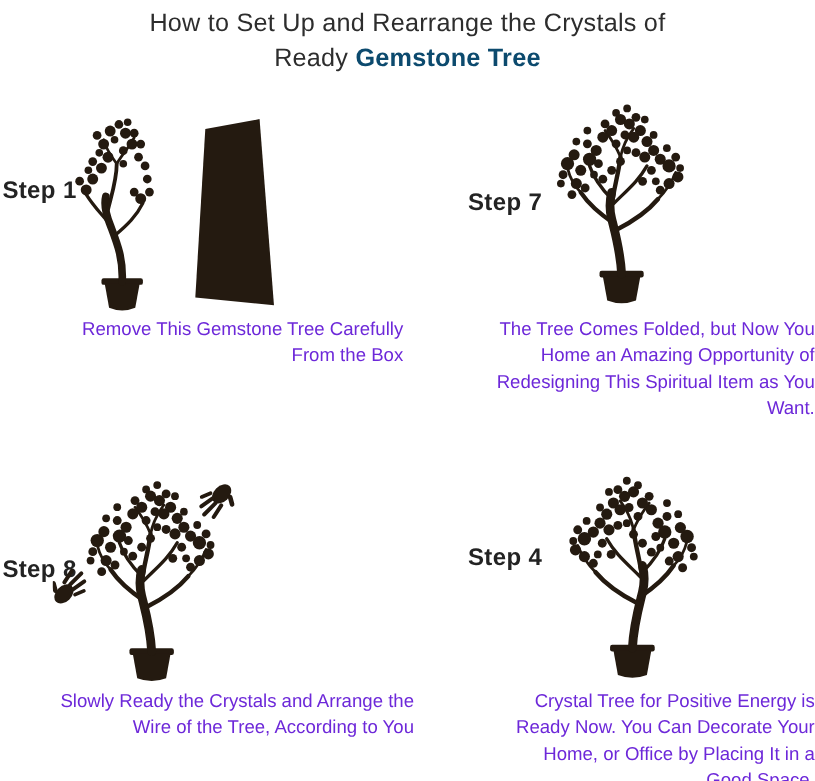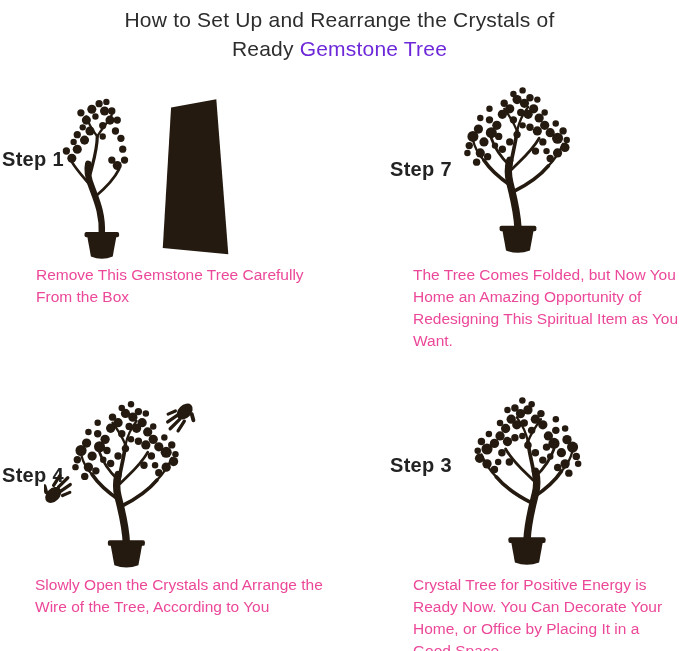--- a/index.html
+++ b/index.html
@@ -1,24 +1,24 @@
 <!DOCTYPE html>
 <html><head>
 <meta charset="utf-8">
 <style>
   html,body{margin:0;padding:0;background:#ffffff;}
   body{font-family:"Liberation Sans",sans-serif;}
   .page{position:relative;width:679px;height:651px;background:#ffffff;overflow:hidden;}
   .title{position:absolute;top:6px;left:0;width:100%;text-align:center;
          font-size:21px;color:#2d2d2d;font-weight:500;line-height:1.38;letter-spacing:.2px;}
-  .title .bold{font-weight:400;color:#6d28d9;}
-  .step-card{position:absolute;}
+  .title .bold{font-weight:700;color:#0c4a6e;}
+  .step-card{position:absolute;text-align:right;}
   .step-label{position:absolute;font-size:20px;font-weight:600;color:#232323;letter-spacing:.3px;}
   .illus{position:absolute;display:flex;align-items:flex-end;gap:10px;}
-  .caption{position:absolute;font-size:15.5px;color:#ec4899;line-height:1.42;}
+  .caption{position:absolute;font-size:15.5px;color:#6d28d9;line-height:1.42;}
   
   #card1{left:0;top:70px;width:339px;height:305px;}
   #card1 .step-label{left:2px;top:78px;}
   #card1 .illus{left:50px;top:10px;}
   #card1 .caption{left:36px;top:194px;width:300px;}
   #card3{left:339px;top:70px;width:340px;height:305px;}
   #card3 .step-label{left:51px;top:88px;}
   #card3 .illus{left:110px;top:2px;}
   #card3 .caption{left:74px;top:194px;width:266px;}
   #card2{left:0;top:378px;width:339px;height:273px;}
@@ -179,33 +179,33 @@
     <div class="step-label">Step 7</div>
     <div class="illus">
       <svg viewBox="0 0 150 200" width="138" height="184">
         <use href="#tree-full"></use>
       </svg>
     </div>
     <div class="caption">The Tree Comes Folded, but Now You Home an Amazing Opportunity of Redesigning This Spiritual Item as You Want.</div>
   </div>
 
   <div class="step-card" id="card2">
-    <div class="step-label">Step 4</div>
+    <div class="step-label">Step 8</div>
     <div class="illus">
       <svg viewBox="0 0 175 205" width="162" height="190">
         <use href="#tree-full" transform="translate(14,6)"></use>
         <use href="#hand" transform="translate(152,34) rotate(135)"></use>
         <use href="#hand" transform="translate(10,124) rotate(-45)"></use>
       </svg>
     </div>
-    <div class="caption">Slowly Open the Crystals and Arrange the Wire of the Tree, According to You</div>
+    <div class="caption">Slowly Ready the Crystals and Arrange the Wire of the Tree, According to You</div>
   </div>
 
   <div class="step-card" id="card4">
-    <div class="step-label">Step 3</div>
+    <div class="step-label">Step 4</div>
     <div class="illus">
       <svg viewBox="0 0 150 200" width="140" height="186">
         <use href="#tree-full" transform="translate(150,0) scale(-1,1)"></use>
       </svg>
     </div>
     <div class="caption">Crystal Tree for Positive Energy is Ready Now. You Can Decorate Your Home, or Office by Placing It in a Good Space.</div>
   </div>
 
 </div>
 

